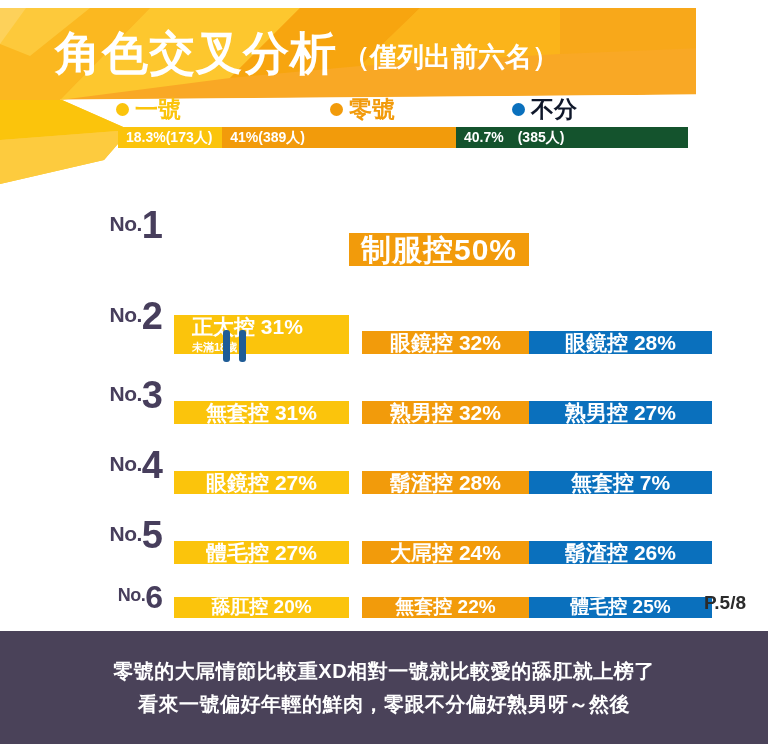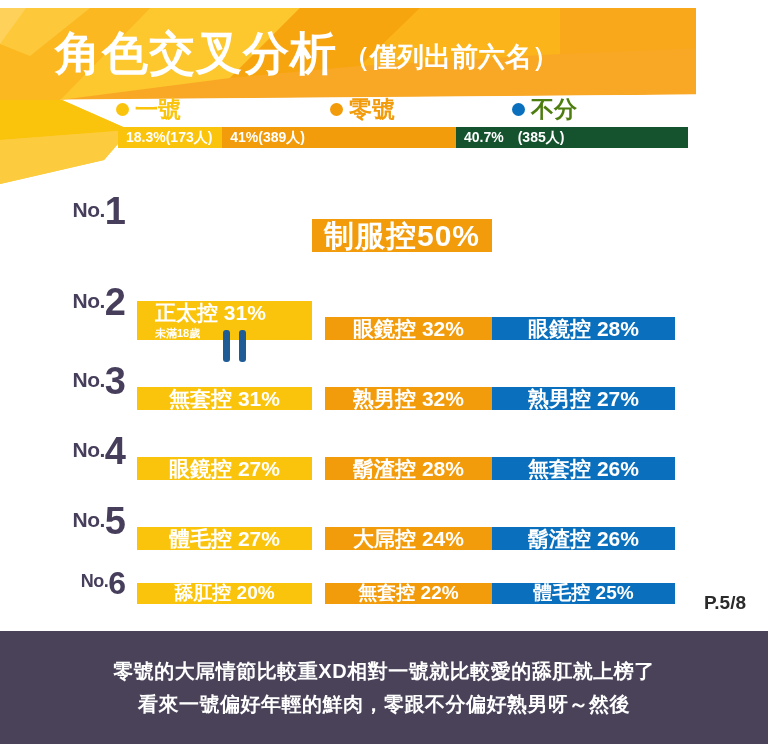--- a/index.html
+++ b/index.html
@@ -58,21 +58,21 @@
     width:570px; height:21px;
     display:flex;
   }
   .summary-seg {
     height:21px; display:flex; align-items:center;
     color:#ffffff; font-size:14px; font-weight:bold;
     padding-left:8px; white-space:nowrap; overflow:hidden;
   }
 
   
-  #chart { position:absolute; left:0; top:166px; width:768px; }
+  #chart { position:absolute; left:0; top:180px; width:768px;padding-left:37px; }
   .rank-row {
     position:relative; width:768px;
     display:flex; align-items:stretch;
     margin-bottom:8px;
   }
   .rank-label {
     width:137px; flex:none;
     display:flex; align-items:center; justify-content:flex-end;
     padding-right:12px;
     color:#473E5C; font-weight:bold; line-height:1;
@@ -162,21 +162,21 @@
     <div class="legend-item" id="legend-0">
       <span class="legend-dot" style="background:#FBC40C"></span>
       <span class="legend-label" style="color:#FBC40C">一號</span>
     </div>
     <div class="legend-item" id="legend-1">
       <span class="legend-dot" style="background:#F29B0B"></span>
       <span class="legend-label" style="color:#F29B0B">零號</span>
     </div>
     <div class="legend-item" id="legend-2">
       <span class="legend-dot" style="background:#0A70BD"></span>
-      <span class="legend-label" style="color:#4d7c0f">不分</span>
+      <span class="legend-label" style="color:#0f172a">不分</span>
     </div>
   </div>
 
   <div id="summary-bar">
     <div class="summary-seg" style="background:#FBC40C; width:18.3%;">
       <span>18.3%(173人)</span>
     </div>
     <div class="summary-seg" style="background:#F29B0B; width:41%;">
       <span>41%(389人)</span>
     </div>
@@ -250,21 +250,21 @@
       <div class="cells" style="padding-right:80px;">
         <div class="cell" style="background:#FBC40C; width:175px;">
           <span class="cell-main">眼鏡控 27%</span>
         </div>
         <div class="gap"></div>
         <div class="cell" style="background:#F29B0B; width:167px;">
           <span class="cell-main">鬍渣控 28%</span>
         </div>
         <div class="gap" style="width:0px;"></div>
         <div class="cell" style="background:#0A70BD; width:183px;">
-          <span class="cell-main">無套控 26%</span>
+          <span class="cell-main">無套控 7%</span>
         </div>
       </div>
     </div>
 
     <div class="rank-row" style="height:62px;">
       <div class="rank-label">
         <span class="no-text">No.</span>
           <span class="no-num">5</span>
       </div>
       <div class="cells" style="padding-right:80px;">

